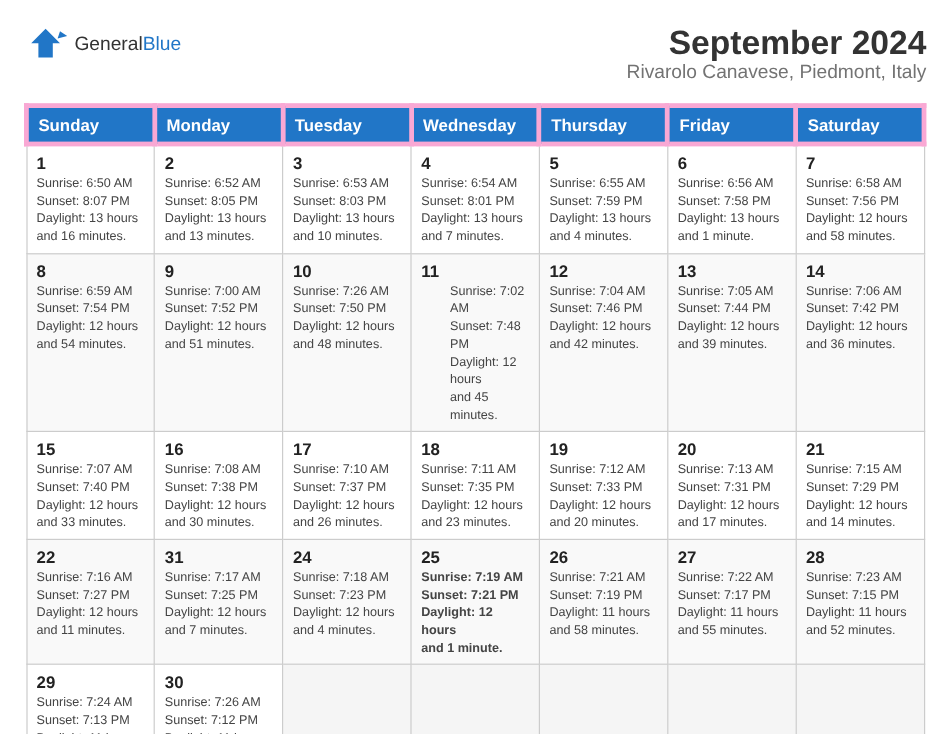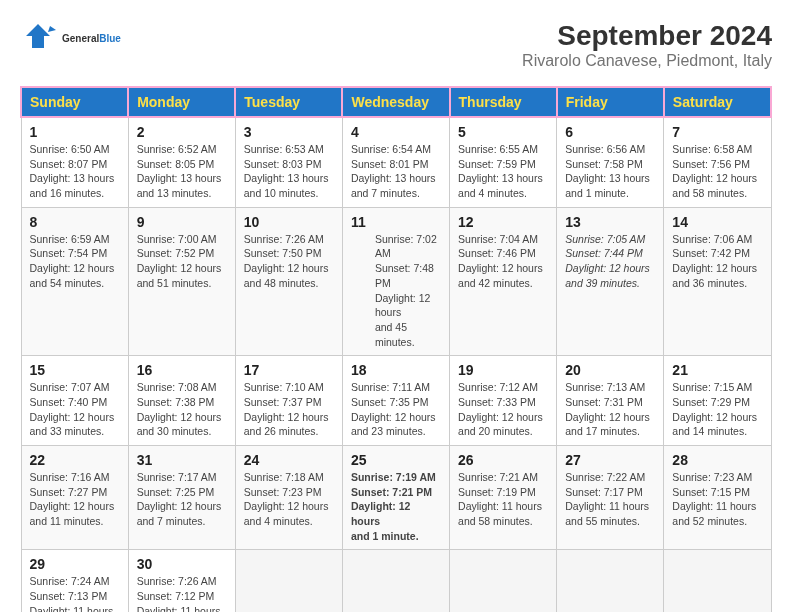--- a/index.html
+++ b/index.html
@@ -36,26 +36,26 @@
     .location {
       font-size: 16px;
       color: #737373;
     }
     table {
       width: 100%;
       border-collapse: collapse;
     }
     th {
       background-color: #2176c7;
-      color: #fde047;
+      color: #ffffff;
       text-align: left;
       padding: 6px 8px;
       font-size: 14px;
       font-weight: bold;
-      border: 2px solid #f9a8d4;
+      border: 4px solid #f9a8d4;
       margin-top: 31px;
     }
     td {
       vertical-align: top;
       border: 1px solid #ccc;
       padding: 6px 8px;
       width: calc(100% / 7);
       min-height: 80px;
       background: #fff;
       font-size: 11px;
@@ -86,21 +86,21 @@
 </head>
 <body>
 
 <div class="header">
   <div class="logo">
     <svg class="logo-bird" viewBox="0 0 36 36">
       <polygon points="18,4 30,16 24,16 24,28 12,28 12,16 6,16" fill="#2176c7"></polygon>
       <polygon points="30,6 36,10 28,12" fill="#2176c7"></polygon>
     </svg>
     <div>
-      <div style="font-size:10px;font-weight:bold;color:#333;">General<span style="color:#2176c7;">Blue</span></div>
+      <div style="font-size:16px;font-weight:normal;color:#333;">General<span style="color:#2176c7;">Blue</span></div>
     </div>
   </div>
   <div class="title-block">
     <div class="month-title">September 2024</div>
     <div class="location">Rivarolo Canavese, Piedmont, Italy</div>
   </div>
 </div>
 
 <table>
   <thead>
@@ -197,21 +197,21 @@
         </td>
         <td>
           <span class="day-number">12</span>
           <div class="day-info" style="white-space: pre-line;">Sunrise: 7:04 AM
 Sunset: 7:46 PM
 Daylight: 12 hours
 and 42 minutes.</div>
         </td>
         <td>
           <span class="day-number">13</span>
-          <div class="day-info" style="white-space: pre-line; font-style: italic;">Sunrise: 7:05 AM
+          <div class="day-info" style="white-space: pre-line;">Sunrise: 7:05 AM
 Sunset: 7:44 PM
 Daylight: 12 hours
 and 39 minutes.</div>
         </td>
         <td>
           <span class="day-number">14</span>
           <div class="day-info" style="white-space: pre-line;">Sunrise: 7:06 AM
 Sunset: 7:42 PM
 Daylight: 12 hours
 and 36 minutes.</div>

